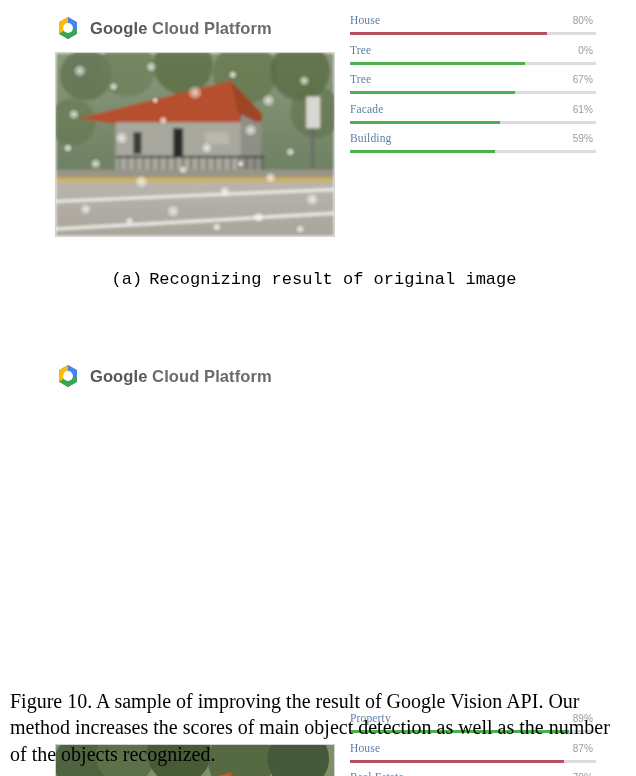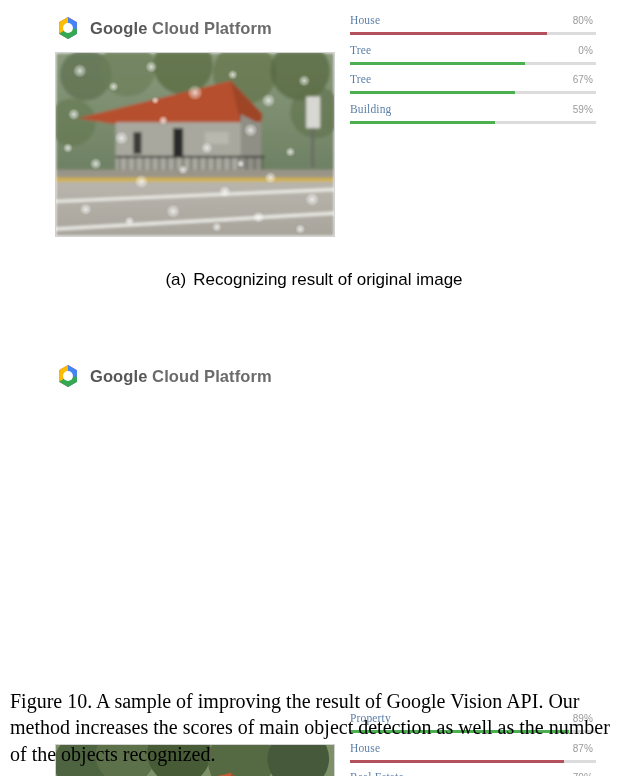--- a/index.html
+++ b/index.html
@@ -57,21 +57,21 @@
   }
   .track{
     position:absolute;left:0;right:0;top:18px;
     height:3px;background:#dcdcdc;border-radius:0;
   }
   .fill{position:absolute;left:0;top:0;height:3px;border-radius:0;}
 
   
   .subcaption{
     position:absolute;left:0;width:628px;text-align:center;
-    font-family:Liberation Sans, sans-serif;font-size:17px;color:#000;
+    font-family:Liberation Mono, monospace;font-size:17px;color:#000;
   }
   #subcaption-a{top:270px;}
   .subcaption .tag{margin-right:7px;}
 
   #figure-caption{
     position:absolute;left:10px;top:688px;width:618px;
     font-family:"Liberation Serif",serif;font-size:20px;
     color:#000;line-height:1.32;text-align:left;
   }
 </style>
@@ -195,20 +195,27 @@
         </div>
       </div>
       <div class="result-row">
         <div class="result-label">Tree</div>
         <div class="result-pct">67%</div>
         <div class="track">
           <div class="fill" style="width: 67%; background: rgb(76, 175, 80);"></div>
         </div>
       </div>
       <div class="result-row">
+        <div class="result-label">Facade</div>
+        <div class="result-pct">61%</div>
+        <div class="track">
+          <div class="fill" style="width: 61%; background: rgb(76, 175, 80);"></div>
+        </div>
+      </div>
+      <div class="result-row">
         <div class="result-label">Building</div>
         <div class="result-pct">59%</div>
         <div class="track">
           <div class="fill" style="width: 59%; background: rgb(76, 175, 80);"></div>
         </div>
       </div>
     </div>
 
   <div class="subcaption" id="subcaption-a">
     <span class="tag">(a)</span><span>Recognizing result of original image</span>

